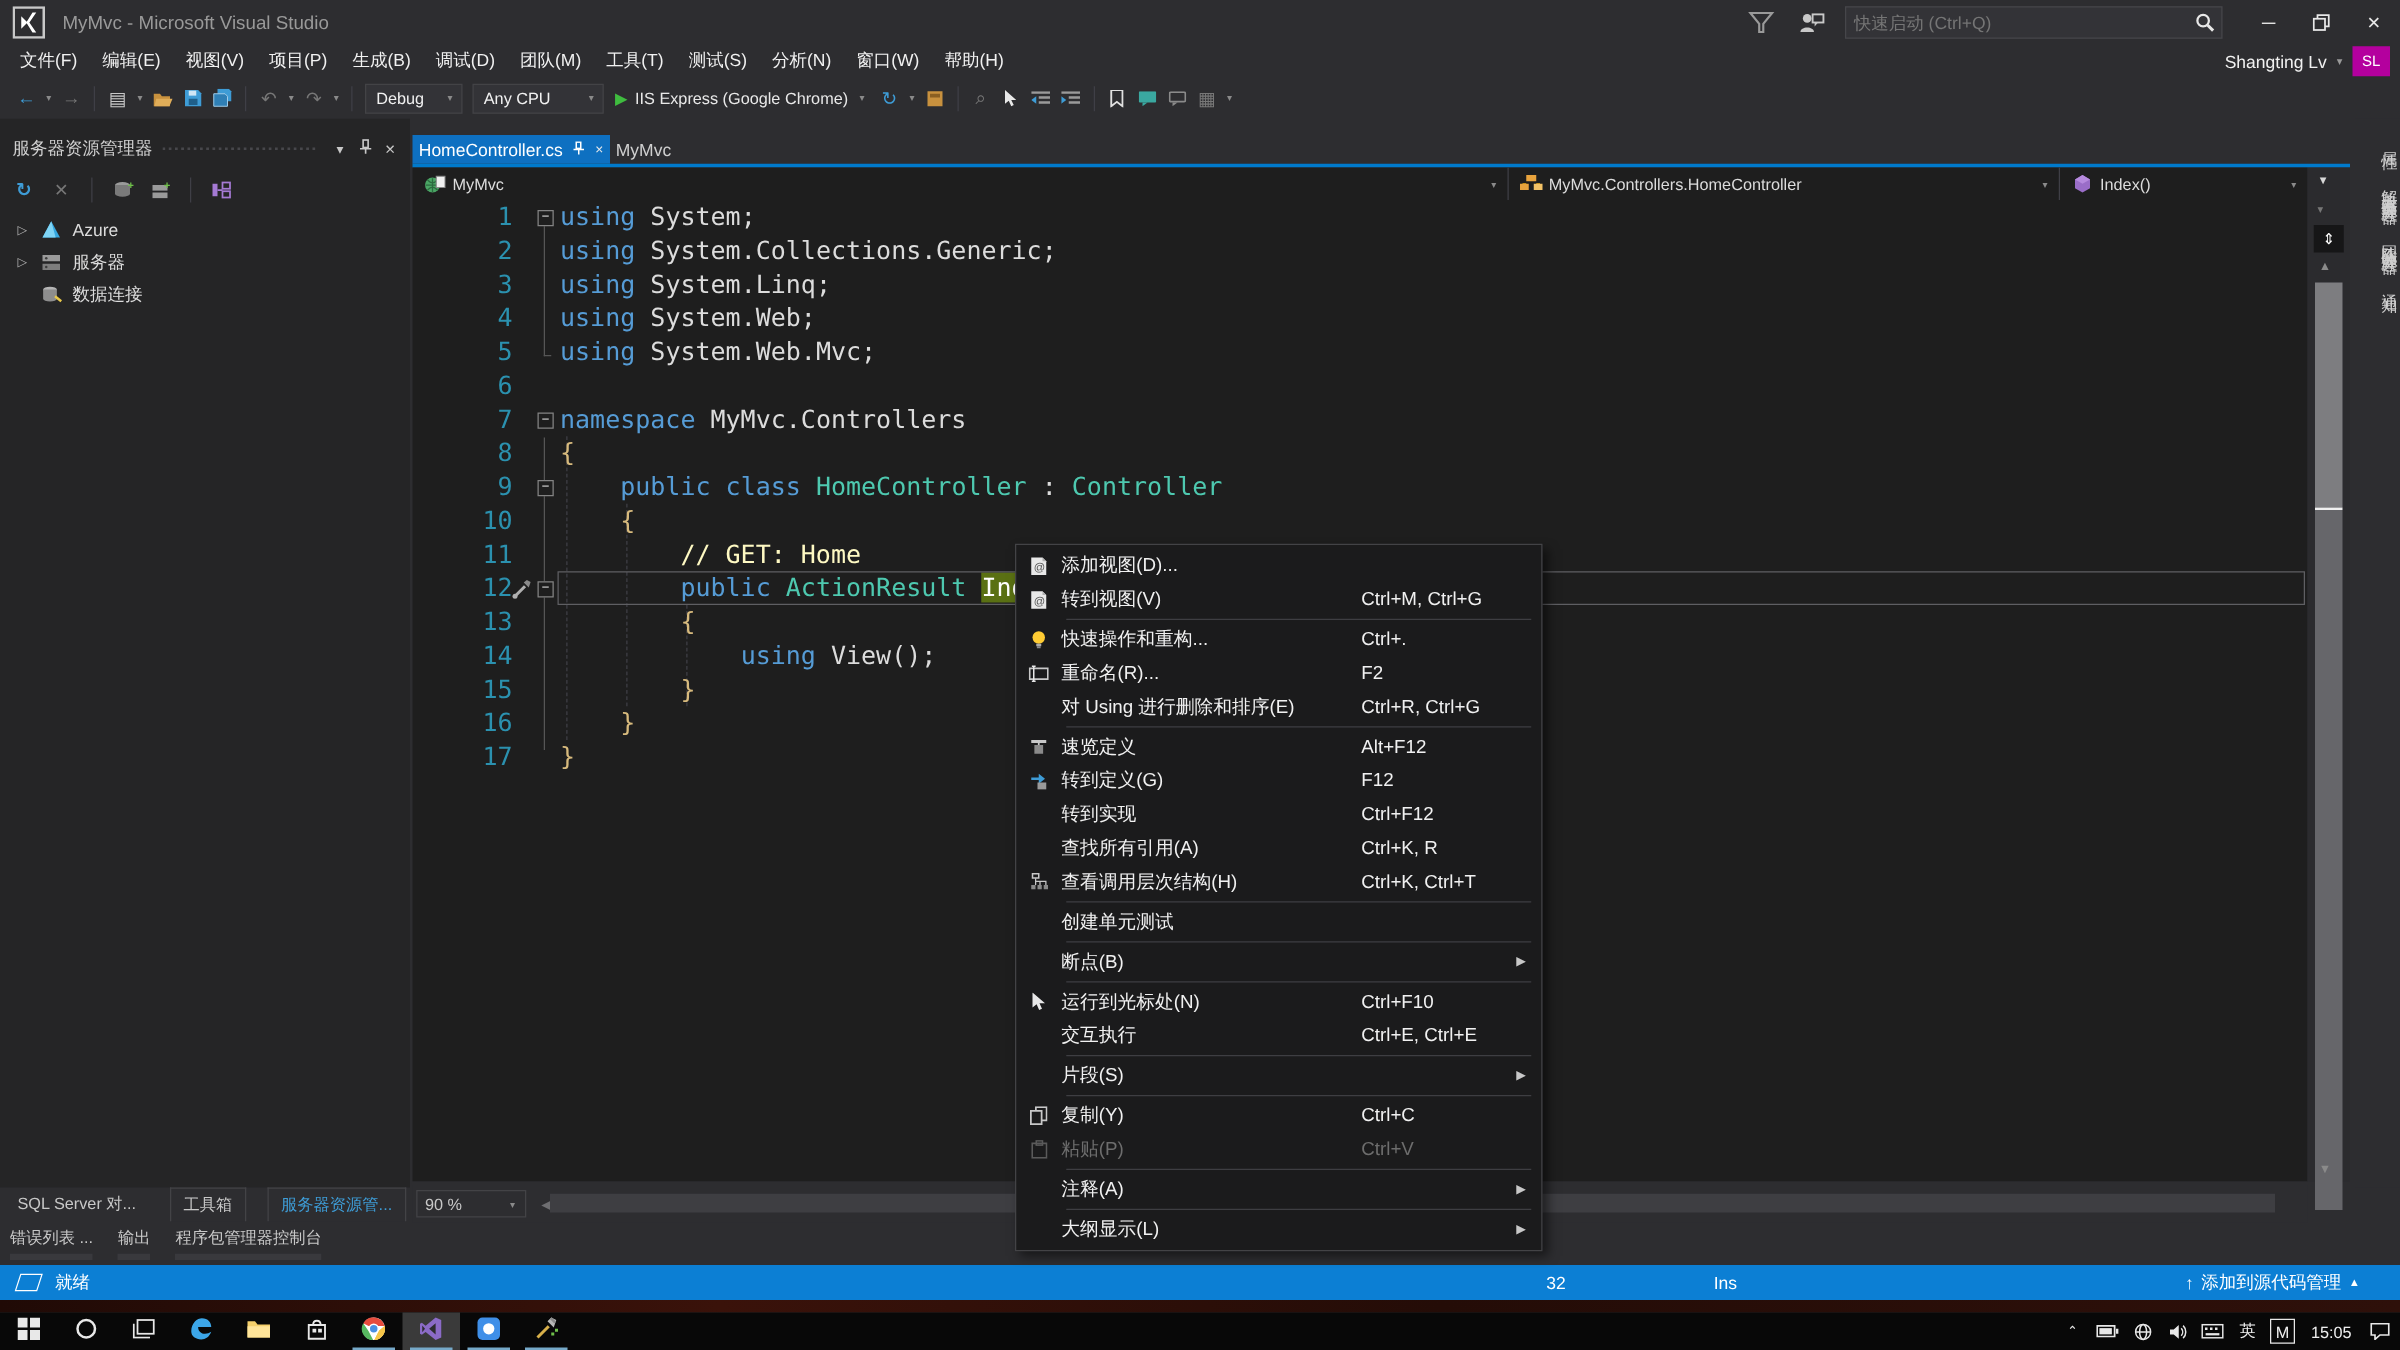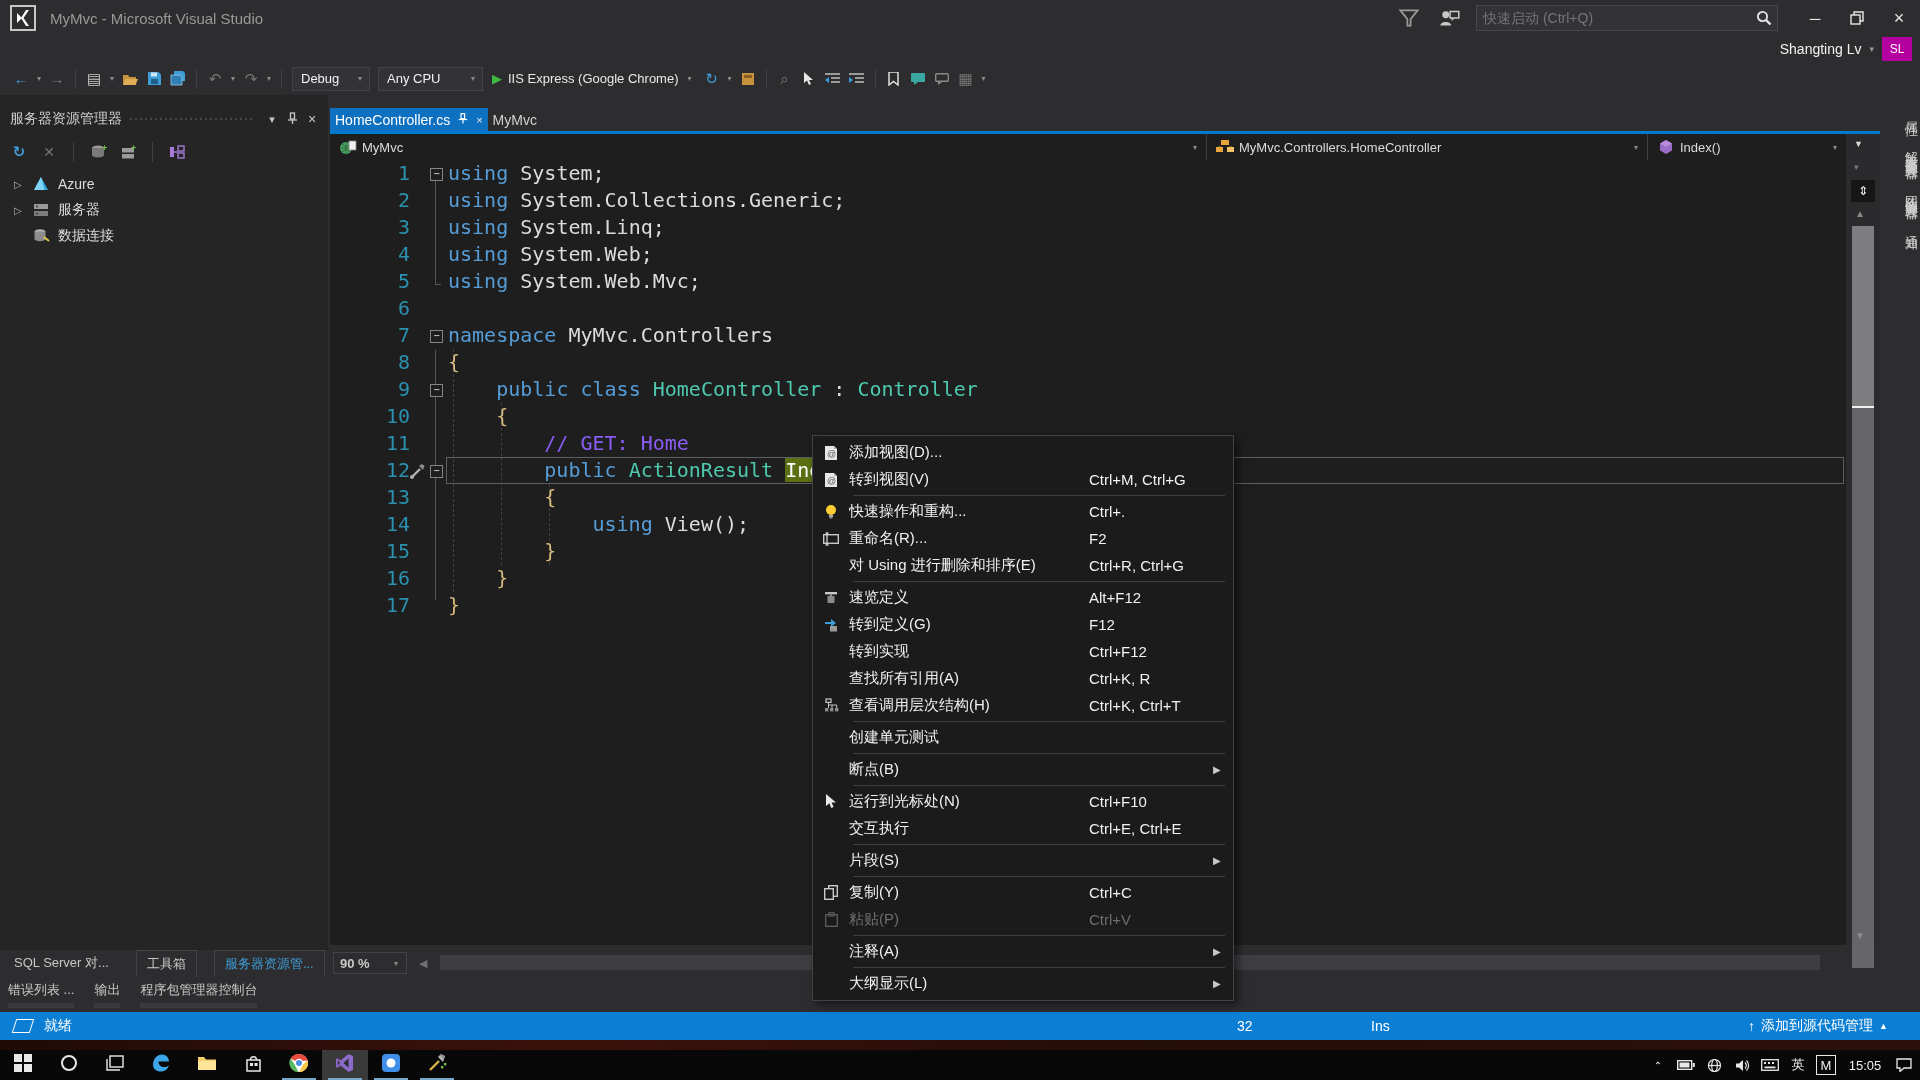--- a/index.html
+++ b/index.html
@@ -66,33 +66,33 @@
   .tab-pin,.tab-x{font-size:11px;color:#eaeaea;}
   .blue-line{position:absolute;left:0;top:36px;width:1550px;height:3px;background:#007acc;}
   .navbar{position:absolute;left:0;top:39px;width:1516px;height:26px;background:#1e1e1e;display:flex;}
   .nav-sec{display:flex;align-items:center;font-size:13px;color:#dcdcdc;border-right:1px solid #3f3f46;position:relative;}
   .nav-sec .ni{width:20px;height:16px;margin:0 4px 0 8px;}
   .nav-sec .t-caret{position:absolute;right:6px;}
   .code-area{position:absolute;left:0;top:65px;width:1516px;height:785px;background:#1e1e1e;overflow:hidden;}
   .code-line{position:absolute;left:0;height:27px;width:100%;font-family:"DejaVu Sans Mono","Liberation Mono",monospace;font-size:20px;line-height:27px;}
   .ln{position:absolute;left:0;width:80px;text-align:right;color:#2b91af;}
   .ct{position:absolute;left:118px;white-space:pre;color:#dcdcdc;}
-  .k{color:#569cd6;} .t{color:#4ec9b0;} .c{color:#8b5cf6;} .b{color:#d7ba7d;}
+  .k{color:#569cd6;} .t{color:#4ec9b0;} .c{color:#fef9c3;} .b{color:#d7ba7d;}
   .s{background:#5a7013;color:#fff;}
   .fold{position:absolute;left:100px;width:11px;height:11px;border:1px solid #848484;background:#1e1e1e;color:#dcdcdc;
     font-size:10px;line-height:10px;text-align:center;z-index:3;}
   .guide{position:absolute;border-left:1px dashed #3f3f46;width:0;}
   .uline{position:absolute;border-left:1px solid #565656;width:5px;border-bottom:1px solid #565656;}
   .curline{position:absolute;left:116px;width:1396px;height:25px;border:1px solid #5f5f63;z-index:2;}
   .wrench{position:absolute;left:78px;width:18px;height:18px;z-index:3;}
 
   
   .vscroll{position:absolute;left:1516px;top:39px;width:34px;height:811px;background:#2b2b2e;}
   .hscroll{position:absolute;left:0;top:853px;width:1516px;height:30px;background:#2d2d30;display:flex;align-items:center;}
-  .zoom-combo{width:74px;height:22px;border:1px solid #434346;margin-left:3px;display:flex;align-items:center;font-size:13px;color:#c8c8c8;padding-left:6px;box-sizing:border-box;font-weight:bold;}
+  .zoom-combo{width:88px;height:22px;border:1px solid #434346;margin-left:3px;display:flex;align-items:center;font-size:13px;color:#c8c8c8;padding-left:6px;box-sizing:border-box;}
   .h-arrow{color:#6e6e71;font-size:11px;margin-left:12px;}
   .h-thumb{position:absolute;left:110px;top:7px;width:1380px;height:15px;background:#3e3e42;}
 
   
   .right-strip{left:1884px;top:95px;width:36px;height:855px;background:#2d2d30;}
   .rtab{writing-mode:vertical-rl;font-size:13px;color:#cfcfcf;padding:10px 0;margin:6px 0;text-align:center;width:100%;letter-spacing:2px;}
 
   
   .ctxmenu{left:812px;top:435px;width:420px;background:#1b1b1c;border:1px solid #434346;z-index:60;
     box-shadow:4px 4px 8px rgba(0,0,0,.5);padding:3px 0;}
@@ -153,20 +153,34 @@
       <div class="winbtn">
         <svg width="14" height="14" viewBox="0 0 14 14">
           <rect x="1" y="4" width="9" height="9" fill="none" stroke="#e8e8e8" stroke-width="1.4"></rect>
           <path d="M4 4 L4 1 L13 1 L13 10 L10 10" fill="none" stroke="#e8e8e8" stroke-width="1.4"></path>
         </svg>
       </div>
       <div class="winbtn" style="font-size:18px;">×</div>
     </div>
   </div>
 
+  <div class="abs menubar" id="menubar">
+      <span class="menu-item">文件(F)</span>
+      <span class="menu-item">编辑(E)</span>
+      <span class="menu-item">视图(V)</span>
+      <span class="menu-item">项目(P)</span>
+      <span class="menu-item">生成(B)</span>
+      <span class="menu-item">调试(D)</span>
+      <span class="menu-item">团队(M)</span>
+      <span class="menu-item">工具(T)</span>
+      <span class="menu-item">测试(S)</span>
+      <span class="menu-item">分析(N)</span>
+      <span class="menu-item">窗口(W)</span>
+      <span class="menu-item">帮助(H)</span>
+    </div>
   <div class="user-area">
     <span class="user-name">Shangting Lv</span>
     <span class="user-caret">▾</span>
     <div class="avatar">SL</div>
   </div>
 
   <div class="abs toolbar">
     <span class="t-ico blue">←</span>
       <span class="t-caret">▾</span>
     <span class="t-ico gray">→</span>

